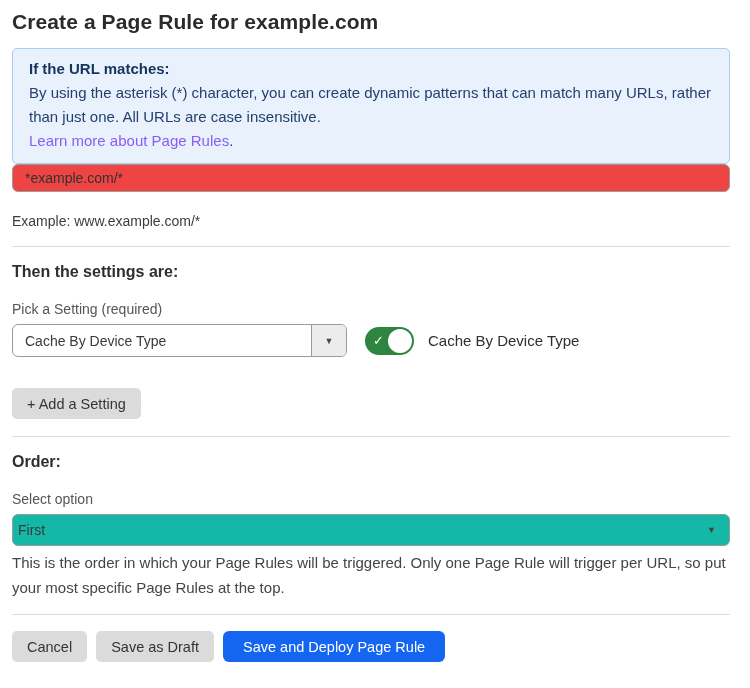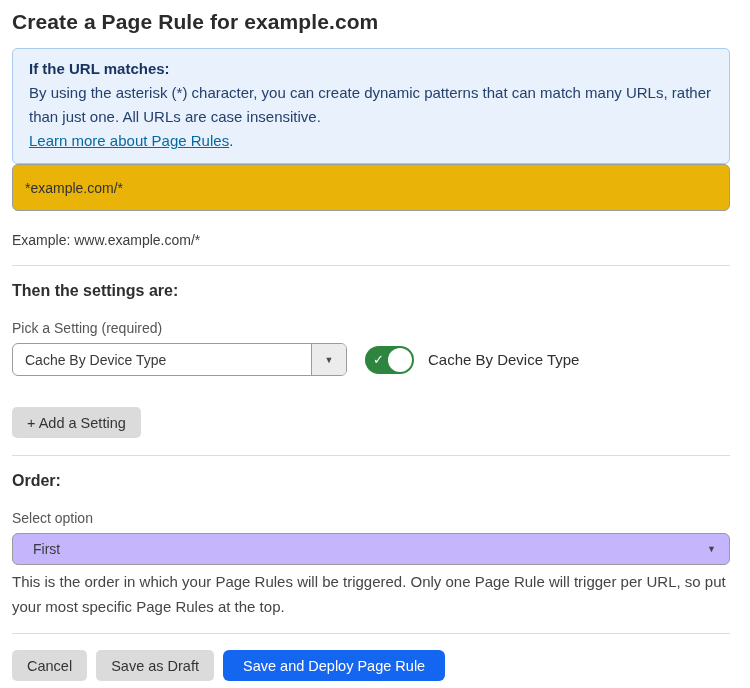--- a/index.html
+++ b/index.html
@@ -20,30 +20,30 @@
   .info-box {
     background: #e9f2fc;
     border: 1px solid #abccec;
     border-radius: 5px;
     padding: 8px 16px 10px 16px;
     font-size: 15px; line-height: 24px;
     color: #25406e;
   }
   .info-heading { font-weight: bold; color: #17335f; }
   .info-body { color: #25406e; }
-  .info-link { color: #0369a1; text-decoration: underline; cursor: pointer; text-align: center; }
+  .info-link { color: #8b5cf6; cursor: pointer; text-align: center; }
 
   .field-label { font-size: 14px; color: #555555; margin: 21px 0 7px 0; }
 
   .text-input {
-    width: 100%; height: 47px;
+    width: 100%; height: 28px;
     border: 1px solid #9b9b9b; border-radius: 6px;
     padding: 0 12px; font-size: 14px; color: #323232;
     font-family: "Liberation Sans", "DejaVu Sans", sans-serif;
-    background: #eab308; outline: none;
+    background: #ef4444; outline: none;
   }
   .helper-text { font-size: 14px; color: #3d3d3d; margin-top: 21px; }
 
   .divider { border: none; border-top: 1px solid #dcdcdc; margin: 17px 0 0 0; }
 
   .section-heading { font-size: 16px; font-weight: bold; color: #2f2f2f; margin: 16px 0 0 0; }
 
   .setting-label { margin-top: 20px; }
 
   .setting-row { display: flex; align-items: center; margin-top: 6px; }
@@ -85,22 +85,22 @@
     display: inline-flex; align-items: center; justify-content: center;
   }
   .btn-gray { background: #dbdbdb; color: #323537; }
   .btn-blue { background: #1466f0; color: #ffffff; border-radius: 6px; padding: 0 20px; }
 
   .add-setting-btn { margin-top: 31px; }
 
   .wide-select {
     position: relative; width: 100%; height: 32px;
     border: 1px solid #9b9b9b; border-radius: 6px;
-    background: #c4b5fd; display: flex; align-items: center;
-    padding: 0 20px; font-size: 14px; color: #3a3a3a;
+    background: #14b8a6; display: flex; align-items: center;
+    padding: 0 5px; font-size: 14px; color: #3a3a3a;
     margin-top: 6px; cursor: pointer;
   }
   .wide-select .arrow {
     position: absolute; right: 13px; top: 50%; transform: translateY(-50%);
     font-size: 9px; color: #444444;
   }
 
   .order-helper {
     font-size: 15px; line-height: 25px; color: #454545; margin-top: 4px;
   }

